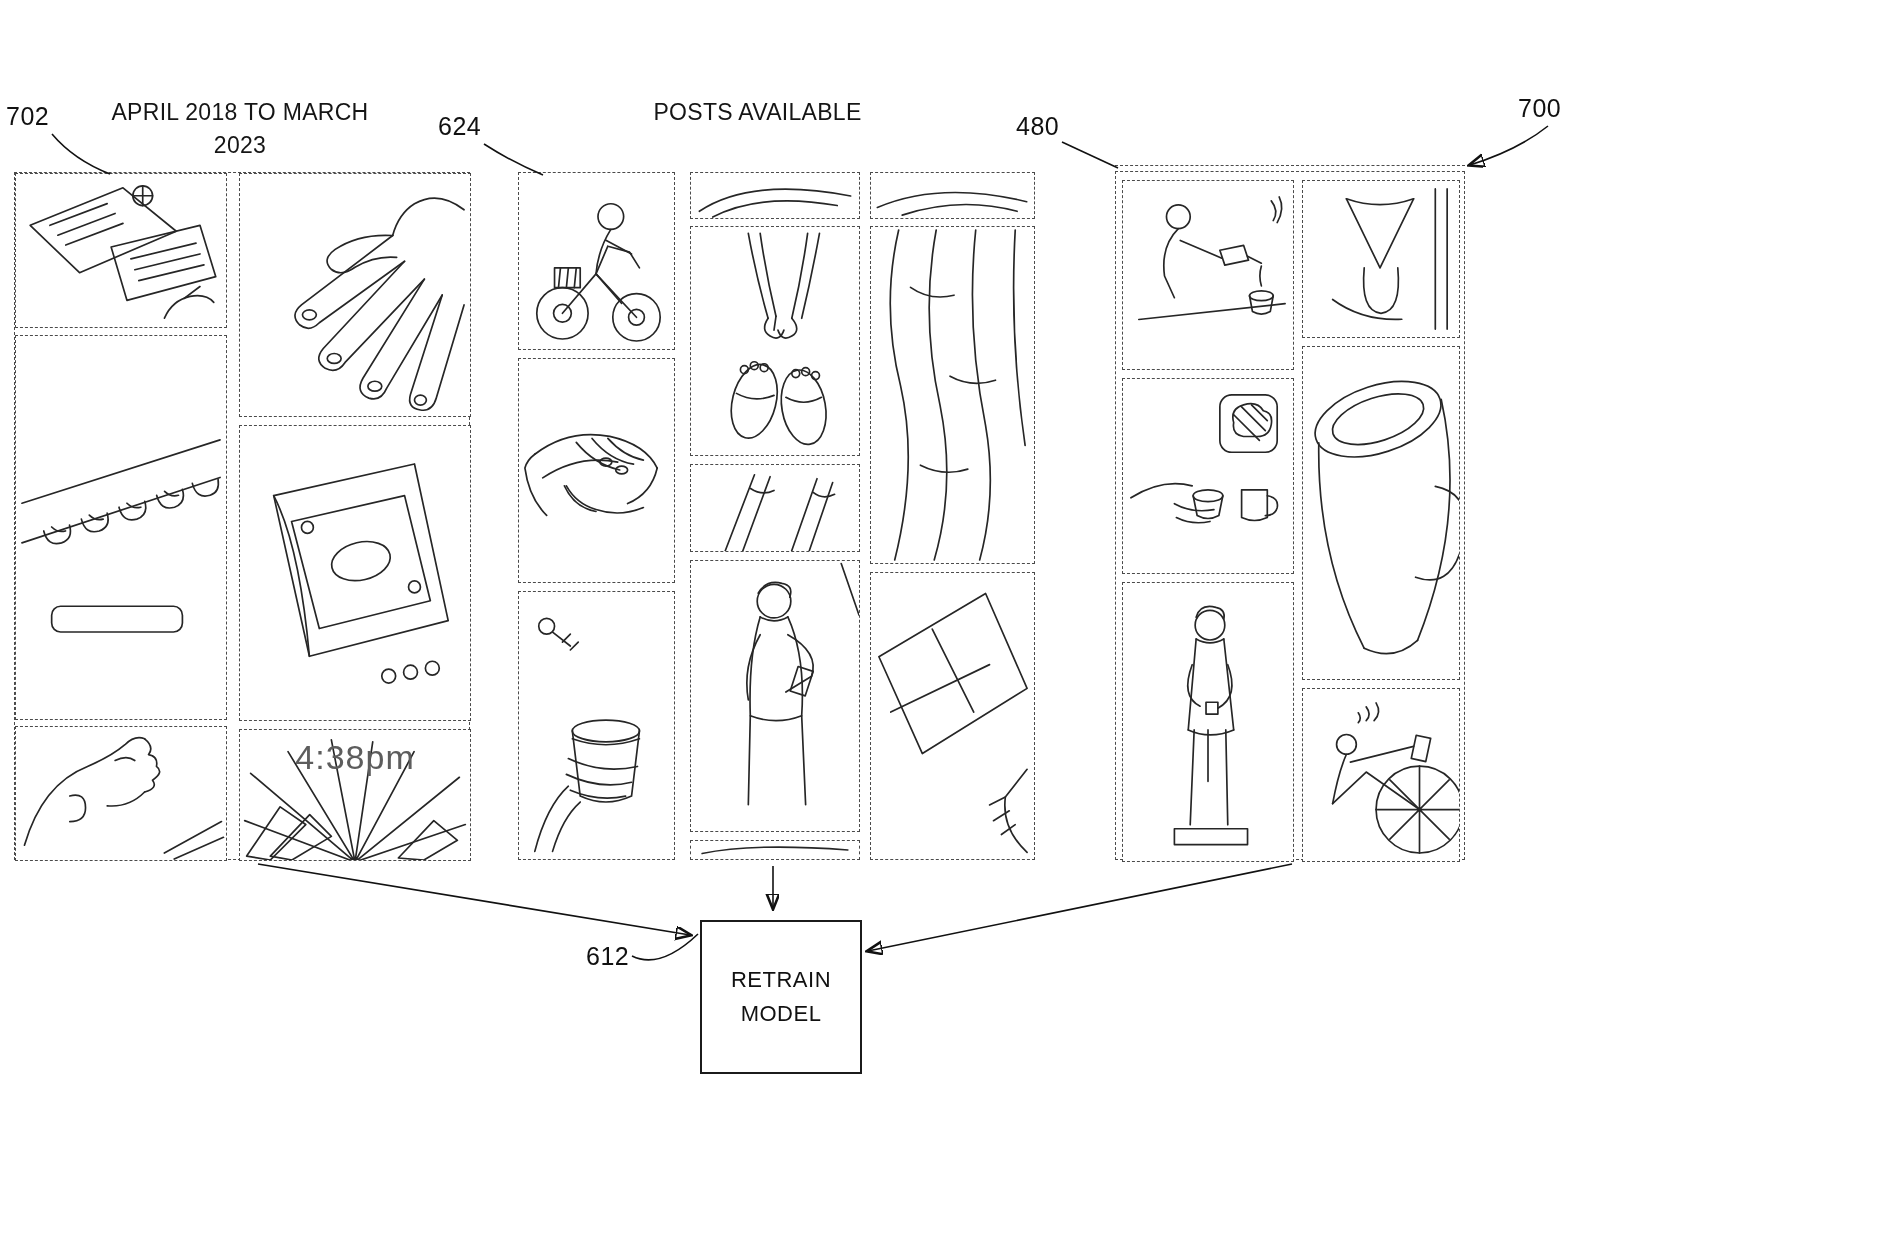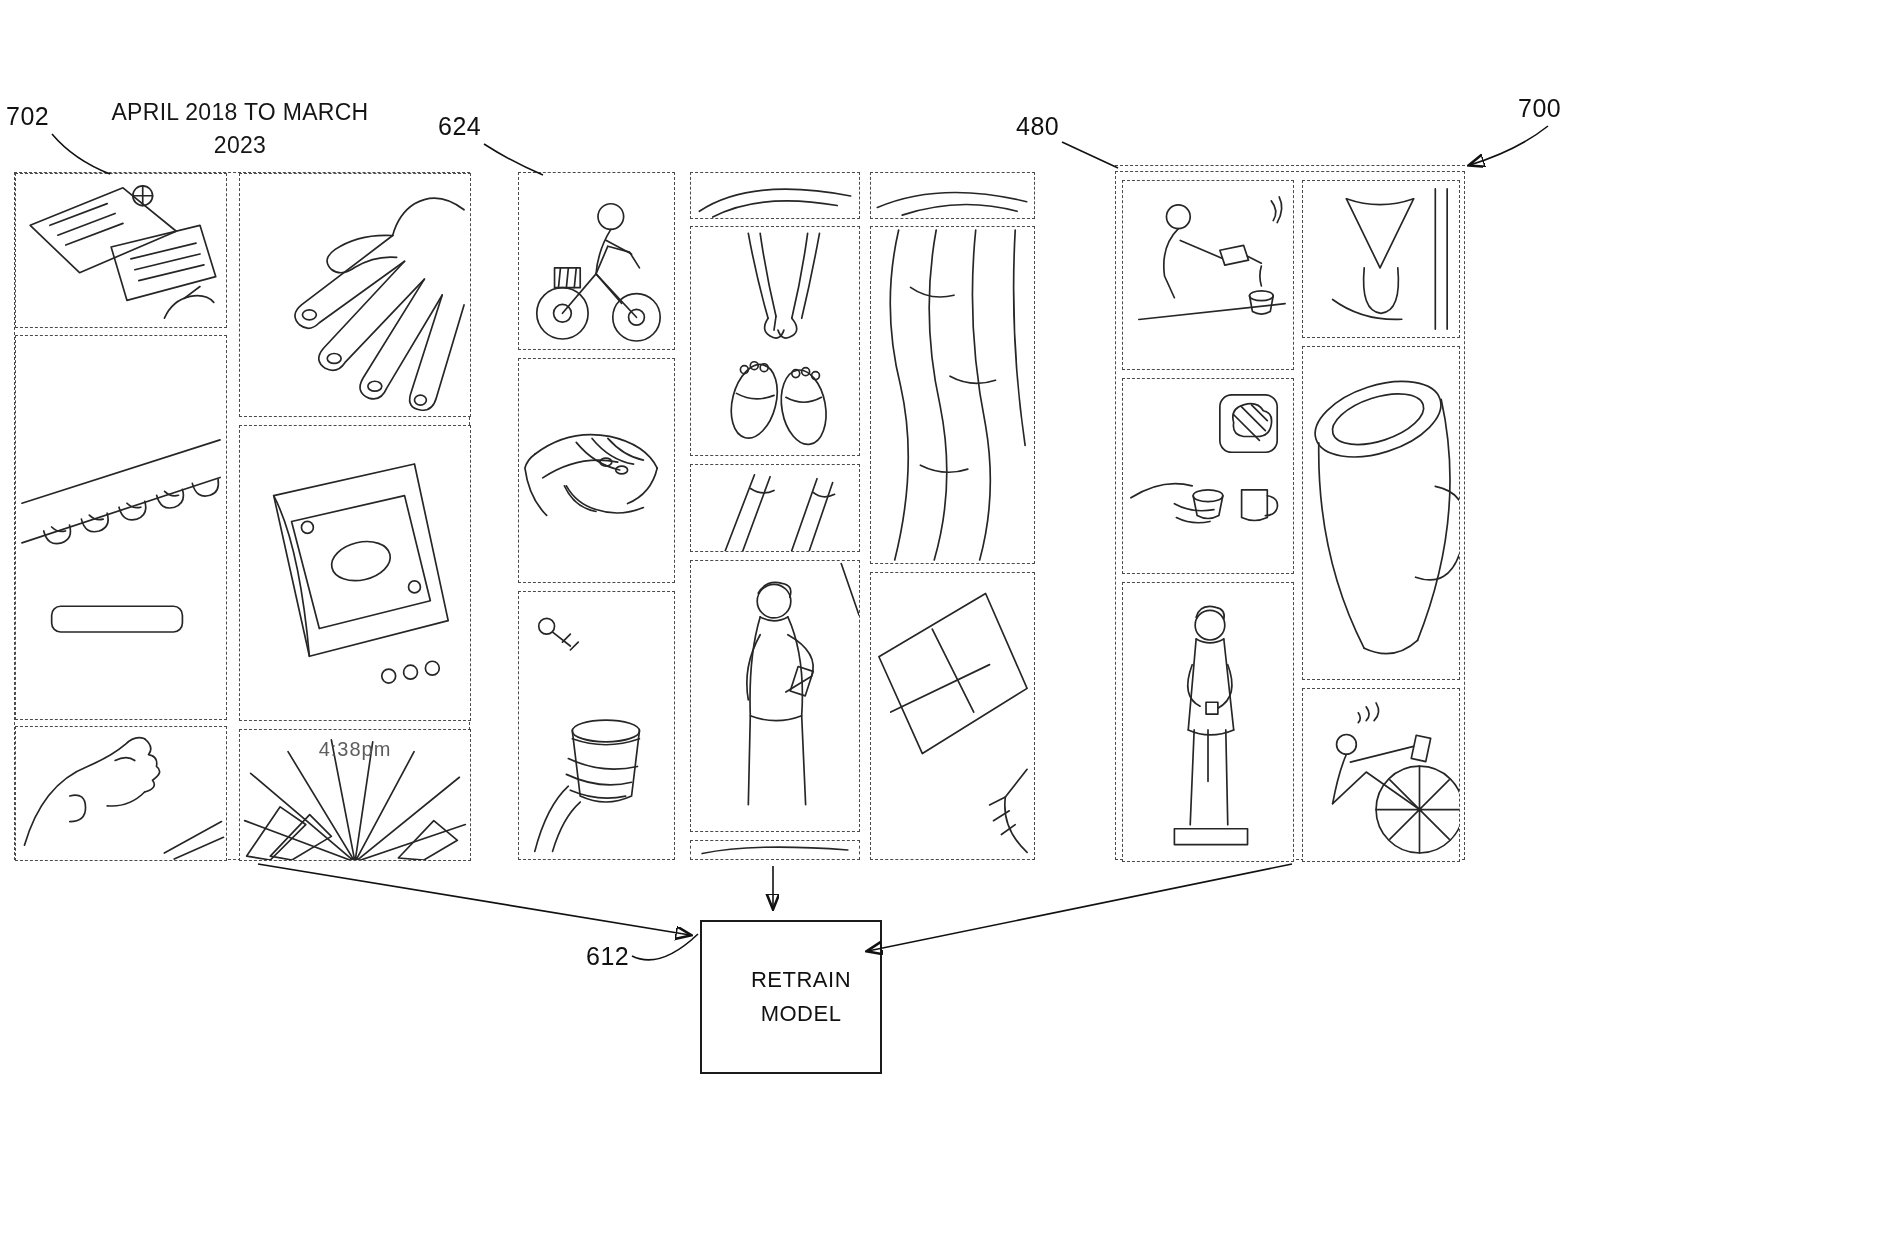--- a/index.html
+++ b/index.html
@@ -10,47 +10,48 @@
   .title { position:absolute; text-align:center; font-size:23px; line-height:1.45; color:#151515; letter-spacing:.3px; }
 
   .panel { position:absolute; background:#fff; box-sizing:border-box; }
   .panel.bordered { border:1.6px dashed #4a4a4a; }
 
   .tile { position:absolute; border:1.6px dashed #4a4a4a; background:#fff; box-sizing:border-box; overflow:hidden; }
   .tile svg.sk { display:block; width:100%; height:100%; }
   svg.sk * { fill:none; stroke:#262626; stroke-width:1.7; stroke-linecap:round; stroke-linejoin:round; }
 
   .time-label { position:absolute; left:0; right:0; top:8px; text-align:center;
-                color:#5d5d5d; font-size:20px; letter-spacing:1px; }
+                color:#5d5d5d; font-size:34px; letter-spacing:1px; }
 
   .dbl-line { position:absolute; border-top:1.6px dashed #4a4a4a; }
 
   .retrain { position:absolute; border:2px solid #1b1b1b; background:#fff;
              display:flex; flex-direction:column; align-items:center; justify-content:center;
-             font-size:22px; line-height:1.55; letter-spacing:.5px; text-align:center;padding-left:20px; }
+             font-size:22px; line-height:1.55; letter-spacing:.5px; text-align:center; }
 
   .overlay { position:absolute; left:0; top:0; width:1879px; height:1240px; pointer-events:none; }
   .overlay path { fill:none; stroke:#111; stroke-width:1.6; }
 </style>
 </head>
 <body>
 
 <div class="canvas">
 
   <div class="lbl" style="left:6px; top:58px;">702</div>
   <div class="lbl" style="left:438px; top:68px;">624</div>
   <div class="lbl" style="left:1016px; top:68px;">480</div>
   <div class="lbl" style="left:1518px; top:50px;">700</div>
   <div class="lbl" style="left:586px; top:898px;">612</div>
 
   <div class="title" style="left:105px; top:52px; width:270px;">
     <div>APRIL 2018 TO MARCH</div>
     <div>2023</div>
   </div>
   <div class="title" style="left:605px; top:52px; width:305px;">
+    <div>POSTS AVAILABLE</div>
   </div>
 
   <div class="panel bordered" style="left:14px; top:128px; width:456px; height:688px;">
 
     <div class="tile" style="left:0px; top:0px; width:212px; height:155px;">
       <svg class="sk" viewBox="0 0 212 155">
         <path d="M14 52 L108 14 L162 58 L64 100 Z"></path>
         <path d="M34 52 l58 -22 M42 62 l58 -22 M50 72 l58 -22"></path>
         <path d="M96 74 L186 52 L202 104 L112 128 Z"></path>
         <path d="M116 86 l66 -16 M120 97 l66 -16 M124 108 l66 -16"></path>

